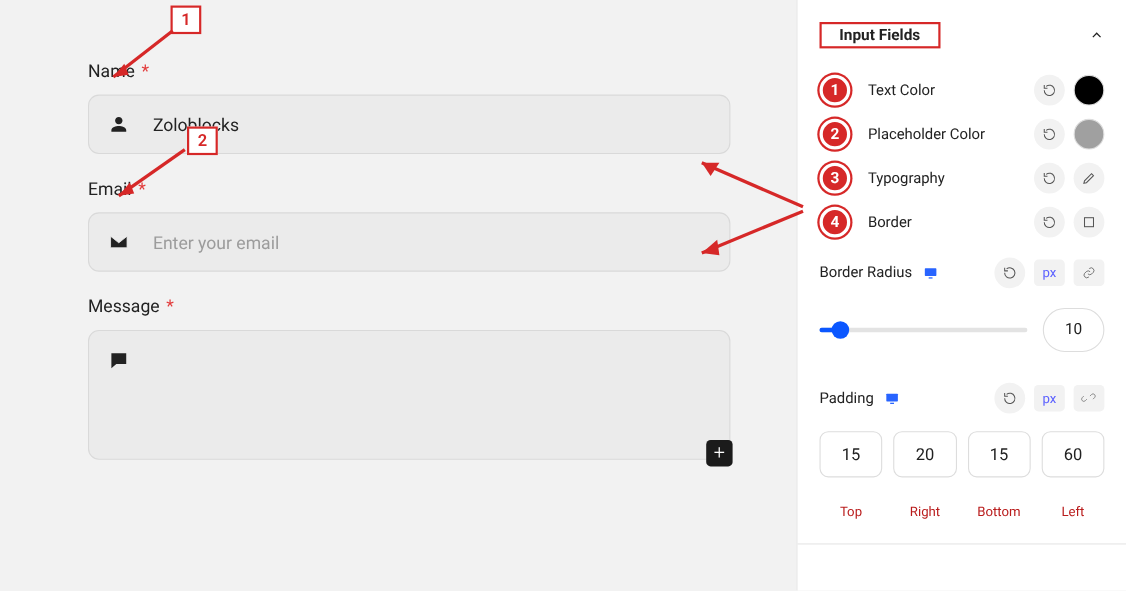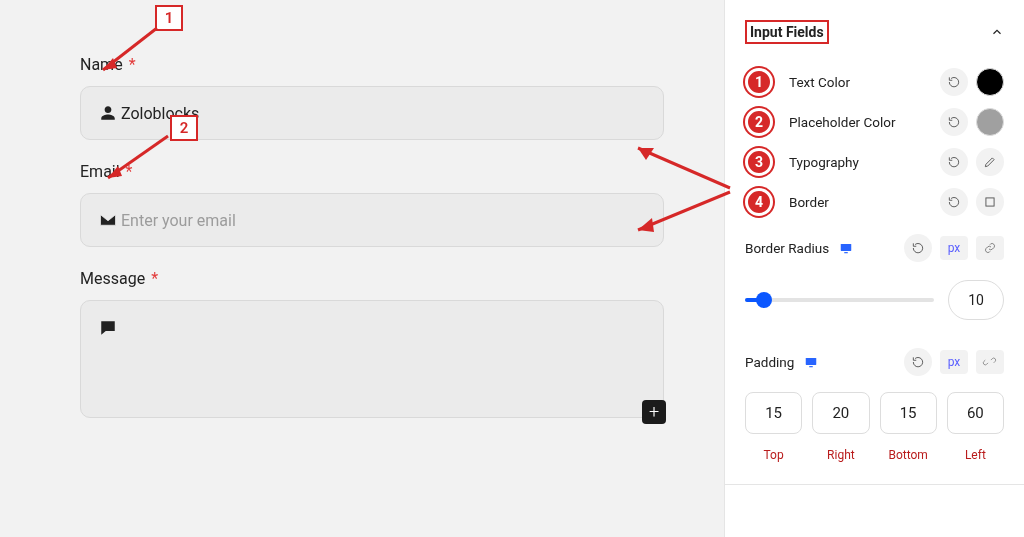--- a/index.html
+++ b/index.html
@@ -2,35 +2,35 @@
 <html><head>
 <meta charset="utf-8">
 <style>
   * { box-sizing: border-box; margin: 0; padding: 0; font-family: -apple-system, BlinkMacSystemFont, "Segoe UI", Roboto, Arial, sans-serif; }
   body { width: 1024px; height: 537px; background: #f2f2f2; display: flex; overflow: hidden; position: relative; }
   .main { flex: 1; padding: 55px 60px 0 80px; position: relative; }
   .field { margin-bottom: 22px; }
   .label-row { display: flex; align-items: center; gap: 6px; margin-bottom: 12px; }
   .label { font-size: 16px; color: #222; }
   .req { color: #e23b3b; font-size: 16px; }
-  .input-box { background: #ebebeb; border: 1px solid #d9d9d9; border-radius: 10px; padding: 14px 18px; display: flex; align-items: center; gap: 4px; min-height: 54px; }
+  .input-box { background: #ebebeb; border: 1px solid #d9d9d9; border-radius: 10px; padding: 14px 18px; display: flex; align-items: center; gap: 22px; min-height: 54px; }
   .input-text { font-size: 16px; color: #222; flex: 1; }
   .input-text.placeholder { color: #9c9c9c; }
   .textarea-wrap { position: relative; }
   .textarea-box { background: #ebebeb; border: 1px solid #d9d9d9; border-radius: 10px; padding: 18px; display: flex; align-items: flex-start; gap: 14px; min-height: 118px; }
   .icon { width: 18px; height: 18px; display: flex; align-items: center; justify-content: center; }
   .icon svg { fill: #222; display: block; }
   .plus-btn { position: absolute; right: -2px; bottom: -6px; width: 24px; height: 24px; background: #1b1b1b; border-radius: 4px; display: flex; align-items: center; justify-content: center; color: #fff; font-size: 18px; font-weight: 300; line-height: 1; }
   .submit { margin-top: 28px; background: #2196f3; color: #fff; font-size: 18px; padding: 16px 30px; border: none; border-radius: 6px; display: inline-flex; align-items: center; gap: 10px; cursor: pointer; }
   .submit svg { fill: #fff; width: 16px; height: 16px; }
 
   
   .sidebar { width: 300px; background: #fff; border-left: 1px solid #e5e5e5; padding: 16px 20px 0 20px; display: flex; flex-direction: column; font-size: 13.5px; color: #222; }
   .section-head { display: flex; justify-content: space-between; align-items: center; padding: 4px 0 18px 0; }
-  .section-title { font-weight: 700; font-size: 14px; padding: 2px 3px; border: 2px solid #d62828; }
+  .section-title { font-weight: 700; font-size: 14px; padding: 2px 16px; border: 2px solid #d62828; }
   .chev { width: 14px; height: 14px; display: flex; align-items: center; justify-content: center; }
   .chev svg { stroke: #222; fill: none; stroke-width: 2; }
   .row { display: flex; align-items: center; min-height: 40px; gap: 8px; }
   .row .spacer { flex: 1; }
   .numbadge { width: 28px; height: 28px; border-radius: 50%; background: #d62828; border: 3px solid #fff; box-shadow: 0 0 0 2px #d62828; color: #fff; font-weight: 700; display: flex; align-items: center; justify-content: center; font-size: 14px; margin-right: 8px; flex: none; }
   .tool-btn { width: 28px; height: 28px; border-radius: 50%; background: #f2f2f2; display: flex; align-items: center; justify-content: center; flex: none; }
   .tool-btn svg { width: 14px; height: 14px; stroke: #555; fill: none; stroke-width: 1.6; }
   .swatch { width: 28px; height: 28px; border-radius: 50%; flex: none; border: 1px solid #ddd; }
   .swatch.black { background: #000; }
   .swatch.gray { background: #a0a0a0; }
@@ -39,21 +39,21 @@
   .device { color: #2864ff; }
   .pill { min-width: 28px; height: 24px; border-radius: 4px; background: #f2f2f2; display: inline-flex; align-items: center; justify-content: center; font-size: 12px; color: #5a5fff; padding: 0 6px; }
   .pill.plain { color: #666; }
   .pill.link svg { stroke: #666; width: 12px; height: 12px; fill: none; stroke-width: 1.6; }
   .slider-row { display: flex; align-items: center; gap: 14px; margin: 12px 0 22px 0; }
   .slider { flex: 1; height: 4px; background: #e3e3e3; border-radius: 2px; position: relative; }
   .slider .fill { position: absolute; left: 0; top: 0; bottom: 0; width: 10%; background: #0b57ff; border-radius: 2px; }
   .slider .thumb { position: absolute; left: 10%; top: 50%; width: 16px; height: 16px; background: #0b57ff; border-radius: 50%; transform: translate(-50%, -50%); }
   .num-box { width: 56px; height: 40px; border: 1px solid #ddd; border-radius: 20px; display: flex; align-items: center; justify-content: center; font-size: 14px; }
   .pad-grid { display: flex; gap: 10px; margin-top: 10px; }
-  .pad-col { flex: 1; display: flex; flex-direction: column; align-items: center; gap: 14px; }
+  .pad-col { flex: 1; display: flex; flex-direction: column; align-items: center; gap: 24px; }
   .pad-box { width: 100%; height: 42px; border: 1px solid #ddd; border-radius: 8px; display: flex; align-items: center; justify-content: center; font-size: 15px; }
   .pad-label { font-size: 12px; color: #b91c1c; }
   .bg-row { display: flex; align-items: center; margin-top: 28px; }
   .bg-row .spacer { flex: 1; }
   .divider { height: 1px; background: #e5e5e5; margin: 22px -20px 0 -20px; }
   .focus-head { display: flex; justify-content: space-between; align-items: center; padding: 16px 0 10px 0; font-weight: 700; font-size: 14px; }
 
   
   .anno { position: absolute; pointer-events: none; }
   .anno-box { border: 2px solid #d62828; color: #d62828; font-weight: 600; width: 28px; height: 26px; display: flex; align-items: center; justify-content: center; background: #fff; font-size: 15px; }

